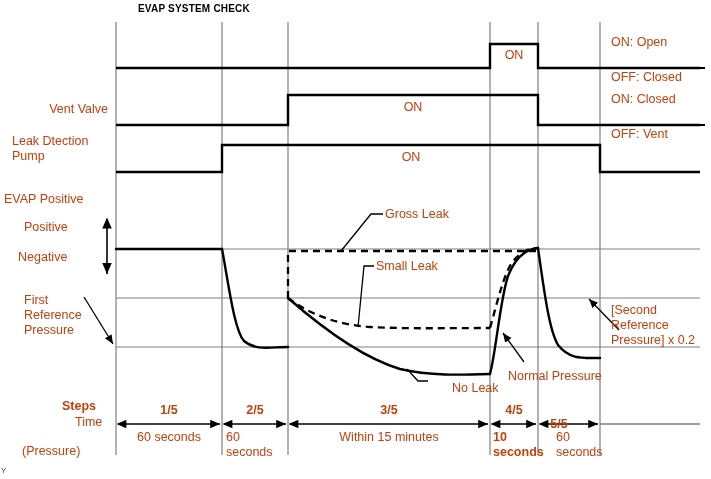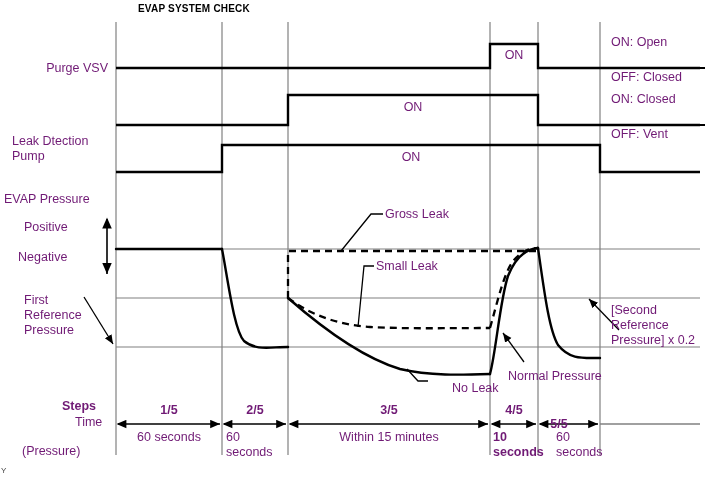--- a/index.html
+++ b/index.html
@@ -25,21 +25,21 @@
     position: absolute;
     left: 0; top: 0;
     width: 711px;
     height: 479px;
   }
   .lbl {
     position: absolute;
     font-family: "Liberation Sans", sans-serif;
     font-size: 12.5px;
     line-height: 15px;
-    color: #701a75;
+    color: #c2410c;
     white-space: pre;
   }
   .lbl.bold { font-weight: bold; }
   .lbl.right { text-align: right; }
   .lbl.center { text-align: center; }
   .title {
     position: absolute;
     font-family: "Liberation Sans", sans-serif;
     font-weight: bold;
     font-size: 10px;
@@ -147,27 +147,27 @@
     </g>
 
     <g stroke="#000" stroke-width="2.2">
       <line x1="600" y1="68" x2="705" y2="68"></line>
       <line x1="600" y1="125" x2="705" y2="125"></line>
     </g>
   </svg>
 
   <div class="title" style="left:138px; top:3px;">EVAP SYSTEM CHECK</div>
 
-  <div class="lbl right" style="left:0px; top:61px; width:108px;">Purge VSV</div>
-
+
+  <div class="lbl right" style="left:0px; top:102px; width:108px;">Vent Valve</div>
 
   <div class="lbl" style="left:12px; top:134px; width:106px;">Leak Dtection
 Pump</div>
 
-  <div class="lbl" style="left:4px; top:192px; width:110px;">EVAP Pressure</div>
+  <div class="lbl" style="left:4px; top:192px; width:110px;">EVAP Positive</div>
 
   <div class="lbl" style="left:24px; top:220px;">Positive</div>
 
   <div class="lbl" style="left:18px; top:250px;">Negative</div>
 
   <div class="lbl" style="left:24px; top:293px; width:90px;">First
 Reference
 Pressure</div>
 
   <div class="lbl center" style="left:490px; top:48px; width:48px;">ON</div>

